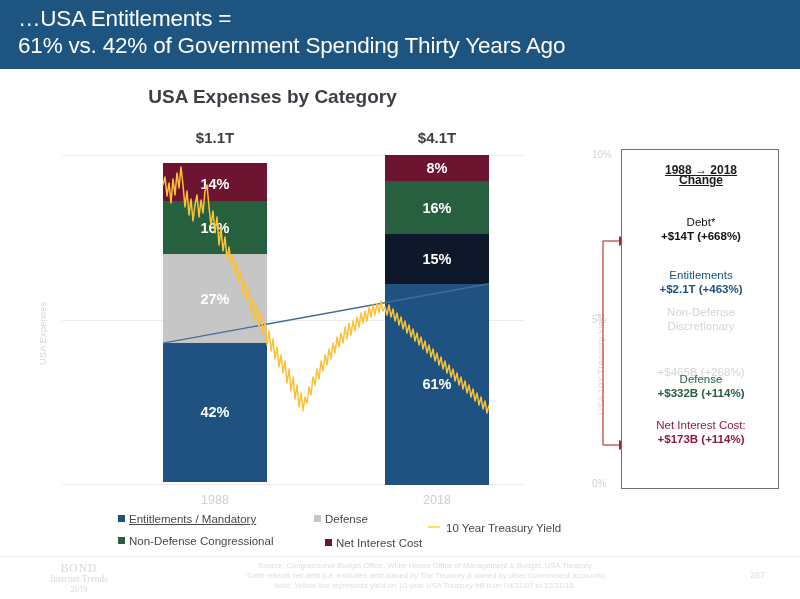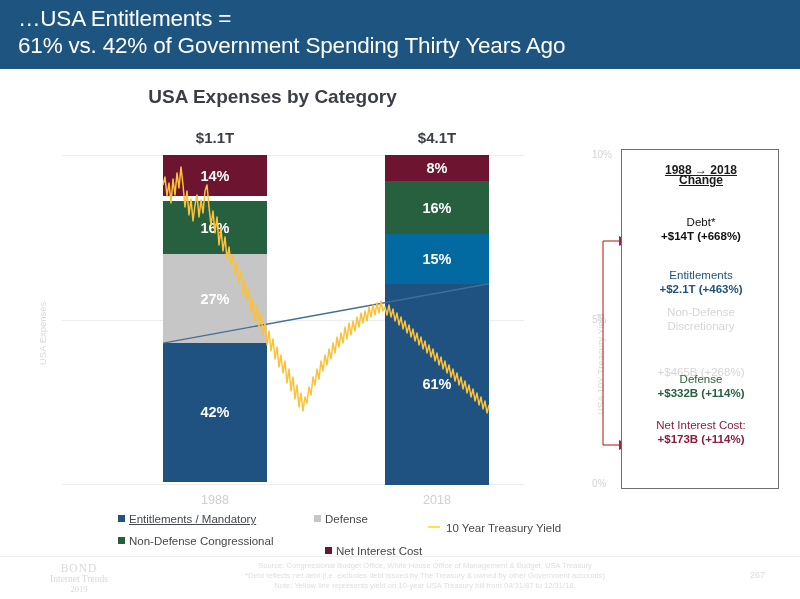--- a/index.html
+++ b/index.html
@@ -125,21 +125,21 @@
     <div class="gridline" style="top:0px;"></div>
     <div class="gridline" style="top:165px;"></div>
     <div class="gridline" style="top:329px;"></div>
 
     <div class="axis-tick right" style="top:-6px;">10%</div>
     <div class="axis-tick right" style="top:159px;">5%</div>
     <div class="axis-tick right" style="top:323px;">0%</div>
 
     <div class="bar-total" style="left:101px;top:-26px;">$1.1T</div>
     <div class="bar" style="left:101px;top:0;height:330px;">
-      <div class="seg" style="top:0px;height:41px;background:#6d1530;">
+      <div class="seg" style="top:8px;height:41px;background:#6d1530;">
         <span>14%</span>
       </div>
       <div class="seg" style="top:46.2px;height:52.8px;background:#27603f;">
         <span>16%</span>
       </div>
       <div class="seg" style="top:99px;height:89.1px;background:#c6c6c6;">
         <span>27%</span>
       </div>
       <div class="seg" style="top:188.1px;height:138.6px;background:#1f5280;">
         <span>42%</span>
@@ -147,21 +147,21 @@
     </div>
 
     <div class="bar-total" style="left:323px;top:-26px;">$4.1T</div>
     <div class="bar" style="left:323px;top:0;height:330px;">
       <div class="seg" style="top:0px;height:26.4px;background:#6d1530;">
         <span>8%</span>
       </div>
       <div class="seg" style="top:26.4px;height:52.8px;background:#27603f;">
         <span>16%</span>
       </div>
-      <div class="seg" style="top:79.2px;height:49.5px;background:#0369a1;">
+      <div class="seg" style="top:79.2px;height:49.5px;background:#0f172a;">
         <span>15%</span>
       </div>
       <div class="seg" style="top:128.7px;height:201.3px;background:#1f5280;">
         <span>61%</span>
       </div>
     </div>
 
     <svg class="connector" viewBox="0 0 462 330" preserveAspectRatio="none">
       <line x1="101" y1="188.1" x2="427" y2="128.7" stroke="#3f6f99" stroke-width="1.4"></line>
     </svg>
@@ -197,21 +197,21 @@
     </div>
     <div class="lg" style="left:196px;top:0px;">
       <span class="swatch" style="background:#c6c6c6;"></span><span>Defense</span>
     </div>
     <div class="lg" style="left:310px;top:9px;">
       <span class="dash"></span><span>10 Year Treasury Yield</span>
     </div>
     <div class="lg" style="left:0px;top:22px;">
       <span class="swatch" style="background:#27603f;"></span><span>Non-Defense Congressional</span>
     </div>
-    <div class="lg" style="left:196px;top:32px;padding-left:11px;">
+    <div class="lg" style="left:196px;top:24px;padding-left:11px;">
       <span class="swatch" style="background:#6d1530;"></span><span>Net Interest Cost</span>
     </div>
   </div>
 
   <svg class="arrow-svg" viewBox="0 0 40 340">
     <path d="M8 92 L8 296" stroke="#c0392b" stroke-width="1.2" fill="none"></path>
     <path d="M8 92 L24 92" stroke="#c0392b" stroke-width="1.2" fill="none"></path>
     <path d="M8 296 L24 296" stroke="#c0392b" stroke-width="1.2" fill="none"></path>
     <polygon points="24,87 34,92 24,97" fill="#a4203c"></polygon>
     <polygon points="24,291 34,296 24,301" fill="#a4203c"></polygon>

